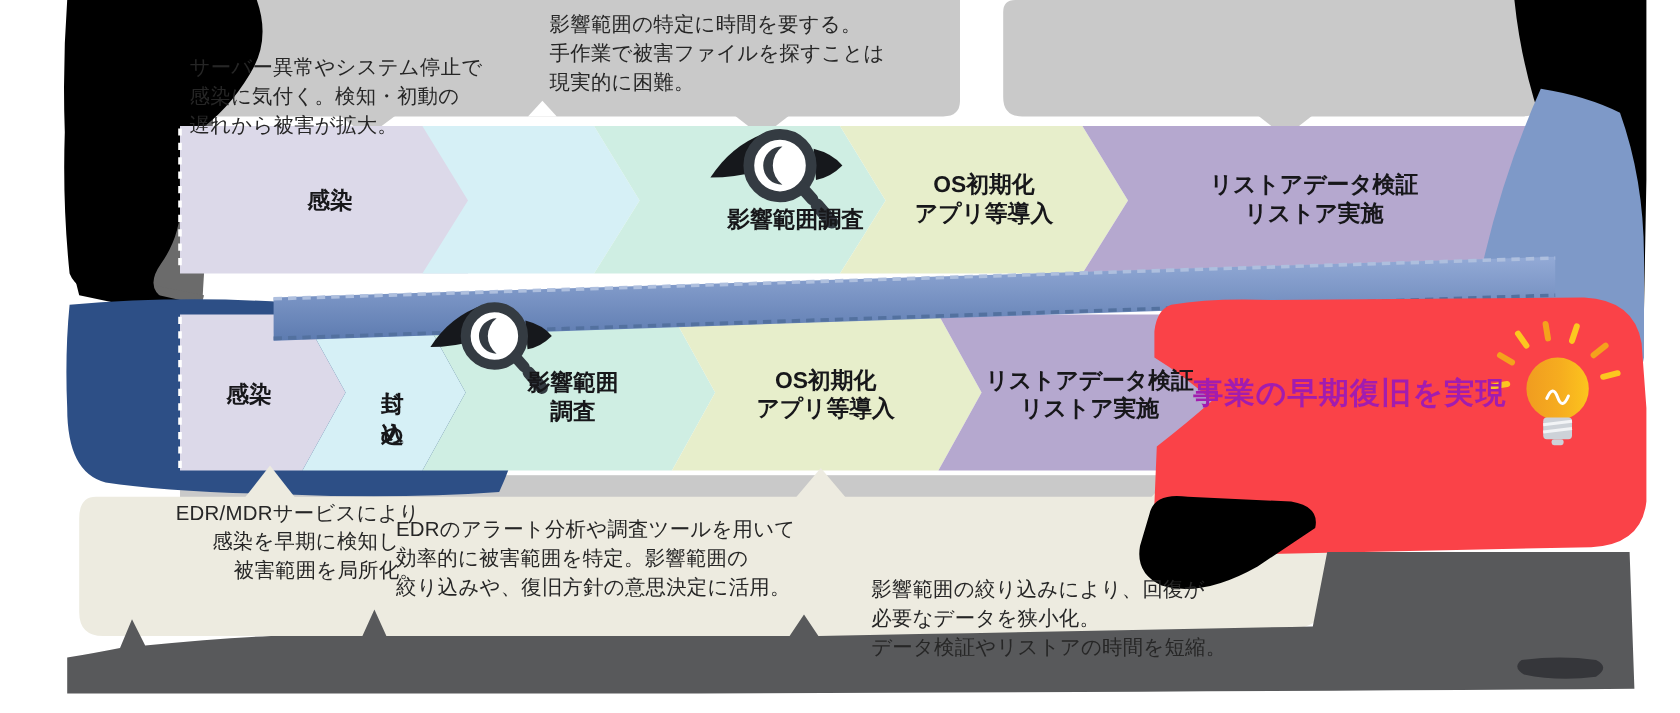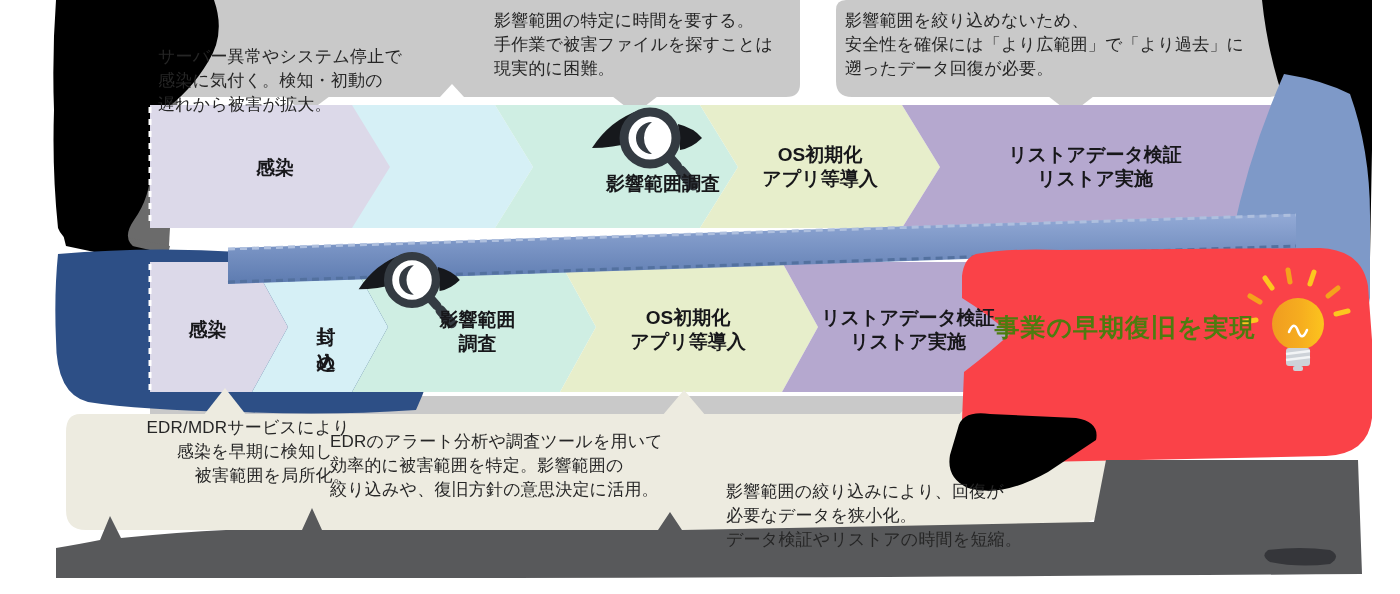--- a/index.html
+++ b/index.html
@@ -3,21 +3,21 @@
 <meta charset="utf-8">
 <style>
   html,body{margin:0;padding:0;background:#fff;}
   .stage{position:relative;width:1400px;height:594px;overflow:hidden;background:#fff;
          font-family:"Liberation Sans","DejaVu Sans",sans-serif;}
   .stage svg{position:absolute;left:0;top:0;}
   .t{position:absolute;white-space:pre-line;}
   .callout{font-size:17px;line-height:1.4;color:#262626;font-weight:500;letter-spacing:.2px;}
   .step{font-weight:700;color:#17171a;font-size:19px;line-height:1.28;text-align:center;}
   .step-v{writing-mode:vertical-rl;text-orientation:upright;letter-spacing:2px;}
-  .result{font-size:25px;font-weight:800;color:#4d7c0f;text-align:center;letter-spacing:1px;}
+  .result{font-size:25px;font-weight:800;color:#a21caf;text-align:center;letter-spacing:1px;}
 </style>
 </head>
 <body>
 
 <div class="stage">
 <svg width="1400" height="594" viewBox="0 0 1400 594">
   <defs>
     <linearGradient id="gradRibbon" x1="0" y1="0" x2="0" y2="1">
       <stop offset="0" stop-color="#93aad6"></stop>
           <stop offset="1" stop-color="#5d7bb0"></stop>
@@ -113,26 +113,23 @@
     <rect x="-12" y="24" width="24" height="18" rx="3" fill="#cdd2d8"></rect>
     <line x1="-12" y1="30" x2="12" y2="27" stroke="#f2f4f6" stroke-width="2.5"></line>
     <line x1="-12" y1="36" x2="12" y2="33" stroke="#f2f4f6" stroke-width="2.5"></line>
     <rect x="-5" y="42" width="10" height="5" rx="2" fill="#cdd2d8"></rect>
   </g>
 </svg>
 
   <div class="t callout" style="left:158px;top:13px;width:310px;margin-top:32px;">サーバー異常やシステム停止で
 感染に気付く。検知・初動の
 遅れから被害が拡大。</div>
-  <div class="t callout" style="left:458px;top:9px;width:330px;margin-left:36px;">影響範囲の特定に時間を要する。
+  <div class="t callout" style="left:458px;top:9px;width:330px;">影響範囲の特定に時間を要する。
 手作業で被害ファイルを探すことは
 現実的に困難。</div>
-  <div class="t callout" style="left:845px;top:9px;width:440px;">影響範囲を絞り込めないため、
-安全性を確保には「より広範囲」で「より過去」に
-遡ったデータ回復が必要。</div>
 
   <div class="t step" style="left:180px;top:156px;width:190px;">感染</div>
   <div class="t step" style="left:500px;top:172px;width:220px;text-align:right;">影響範囲調査</div>
   <div class="t step" style="left:715px;top:143px;width:210px;">OS初期化
 アプリ等導入</div>
   <div class="t step" style="left:950px;top:143px;width:290px;">リストアデータ検証
 リストア実施</div>
 
   <div class="t step" style="left:150px;top:318px;width:115px;">感染</div>
   <div class="t step step-v" style="left:300px;top:274px;height:126px;width:38px;">封じ込め</div>

